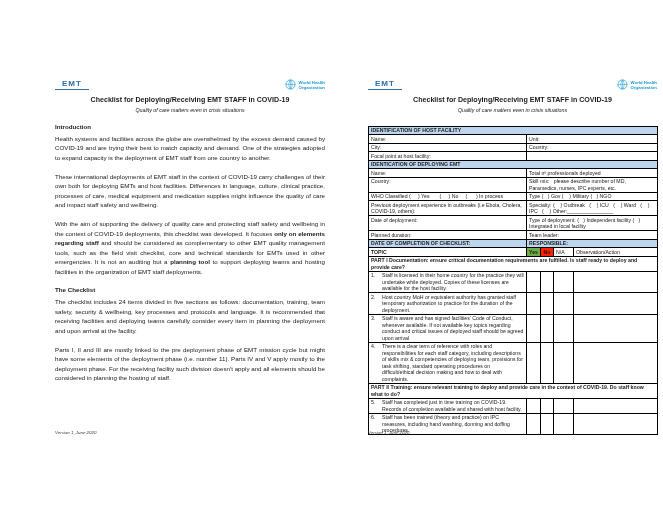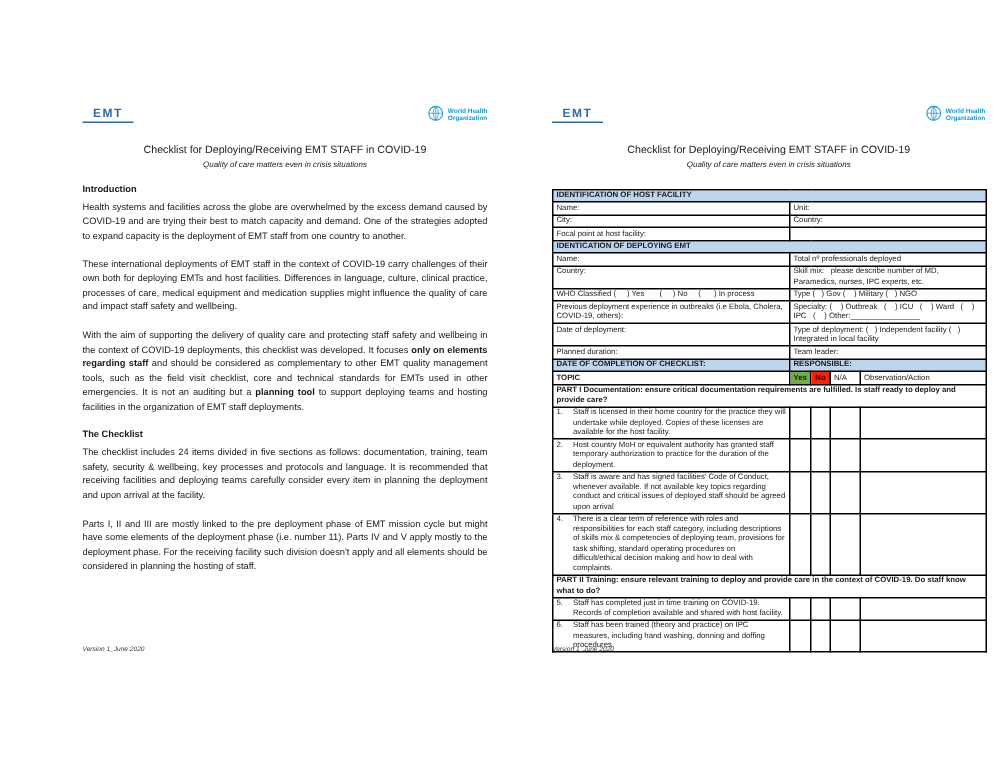--- a/index.html
+++ b/index.html
@@ -5,29 +5,29 @@
   html,body{margin:0;padding:0;}
   body{
     width:663px;height:512px;background:#ffffff;position:relative;overflow:hidden;
     font-family:"Liberation Sans", sans-serif;color:#1a1a1a;
     -webkit-font-smoothing:antialiased;
   }
   .pagec{position:absolute;top:70px;}
   #left-content{left:55px;width:270px;}
   #right-content{left:368px;width:289px;}
 
-  .logo-row{display:flex;justify-content:space-between;align-items:flex-start;height:20px;}
+  .logo-row{display:flex;justify-content:space-between;align-items:flex-end;height:20px;}
   .emt-logo{
     font-size:8px;font-weight:bold;color:#2e6da4;letter-spacing:1px;
     border-bottom:1.5px solid #2e6da4;padding:2px 7px 1px 7px;line-height:8px;
   }
   .who-logo{display:flex;align-items:center;gap:2.5px;}
   .who-text{font-size:4.3px;line-height:5px;color:#1799d2;font-weight:bold;}
 
-  .title{font-weight:normal;font-size:7.1px;text-align:center;margin-top:6px;line-height:8px;}
+  .title{font-weight:bold;font-size:7.1px;text-align:center;margin-top:6px;line-height:8px;}
   .subtitle{font-style:italic;font-size:5.3px;text-align:center;margin-top:2.5px;line-height:6px;}
 
   .heading{font-weight:bold;font-size:6.2px;margin:10px 0 4px 0;}
   p.body{font-size:6.2px;line-height:9.5px;text-align:justify;margin:0 0 9.5px 0;}
   .b{font-weight:bold;}
 
   .footer{position:absolute;top:430px;font-size:4.4px;font-style:italic;color:#3a3a3a;}
   #footer-left{left:55px;}
   #footer-right{left:368px;}
 

